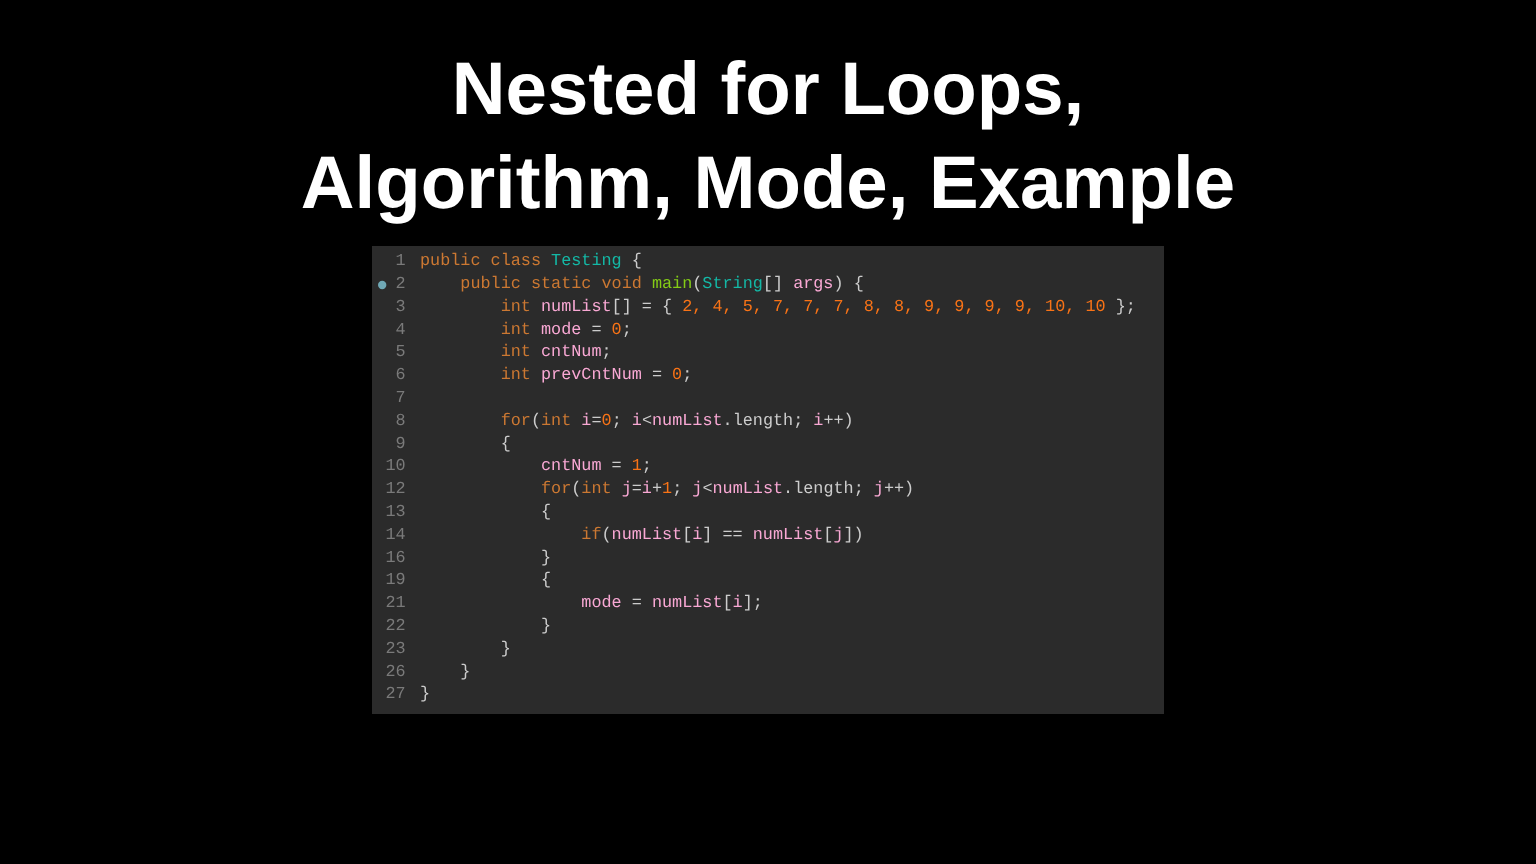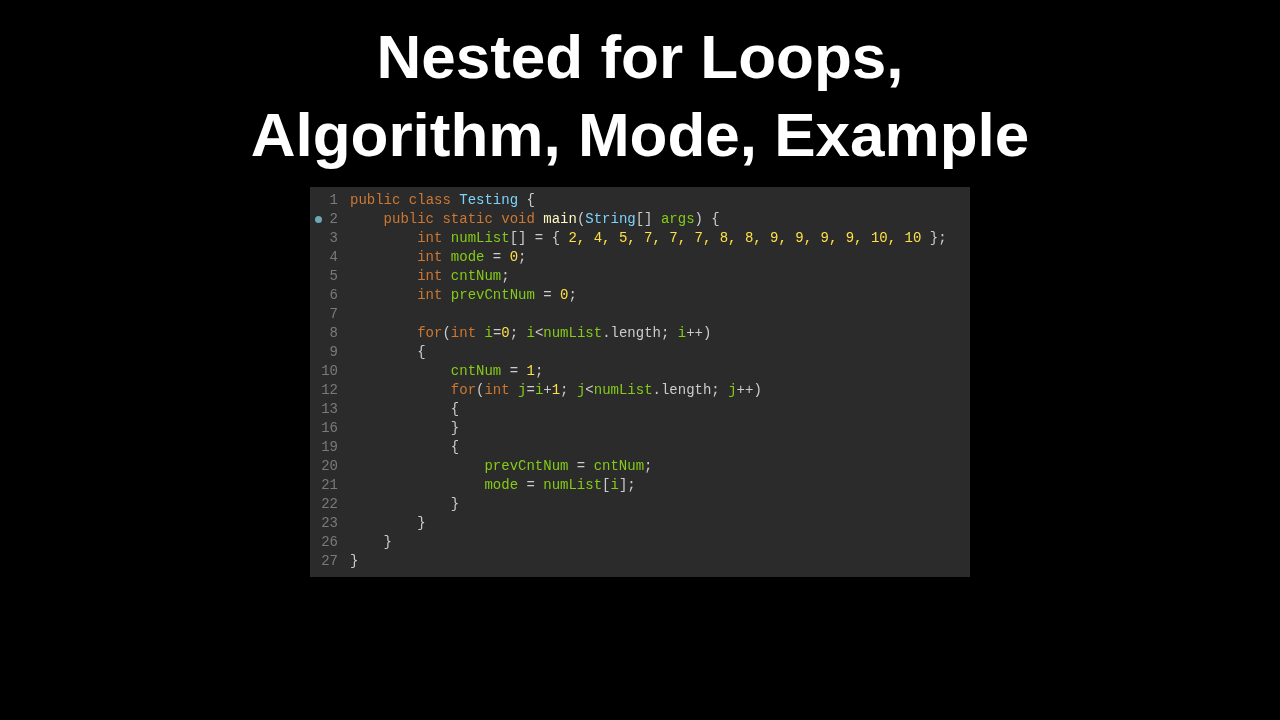--- a/index.html
+++ b/index.html
@@ -9,21 +9,21 @@
     background: #000;
     overflow: hidden;
     font-family: Arial, Helvetica, sans-serif;
   }
   .title {
     color: #fff;
     font-size: 62px;
     font-weight: bold;
     text-align: center;
     line-height: 1.25;
-    padding-top: 18px;
+    padding-top: 36px;
     padding-bottom: 14px;
     white-space: pre-line;
   }
   .editor {
     width: 660px;
     margin: 0 auto;
     background: #2b2b2b;
     font-family: "Consolas", "Menlo", "Courier New", monospace;
     font-size: 14px;
     line-height: 19px;
@@ -48,24 +48,24 @@
     right: 22px;
     top: 6px;
     width: 7px;
     height: 7px;
     border-radius: 50%;
     background: #6fa8b5;
   }
   .code { flex: 1; padding-left: 6px; }
   
   .kw   { color: #cc7832; text-align: right; }          
-  .type { color: #7dd3fc; }          
-  .fn   { color: #fef9c3; }          
-  .var  { color: #84cc16; }          
-  .num  { color: #fde047; }          
+  .type { color: #14b8a6; }          
+  .fn   { color: #84cc16; }          
+  .var  { color: #f9a8d4; }          
+  .num  { color: #f97316; }          
   .str  { color: #6a8759; }          
   .op   { color: #ccc; }             
   .field{ color: #9876aa; font-style: italic; } 
 </style>
 </head>
 <body>
 
 <div class="title">Nested for Loops,
 Algorithm, Mode, Example</div>
 
@@ -125,38 +125,38 @@
   <div class="line">
     <div class="gutter">12</div>
     <div class="code"><span class="op">            </span><span class="kw">for</span><span class="op">(</span><span class="kw">int</span><span class="op"> </span><span class="var">j</span><span class="op">=</span><span class="var">i</span><span class="op">+</span><span class="num">1</span><span class="op">; </span><span class="var">j</span><span class="op">&lt;</span><span class="var">numList</span><span class="op">.length</span><span class="op">; </span><span class="var">j</span><span class="op">++</span><span class="op">)</span></div>
   </div>
 
   <div class="line">
     <div class="gutter">13</div>
     <div class="code"><span class="op">            {</span></div>
   </div>
 
+  <div class="line">
+    <div class="gutter">14</div>
+    <div class="code"><span class="op">                </span><span class="kw">if</span><span class="op">(</span><span class="var">numList</span><span class="op">[</span><span class="var">i</span><span class="op">]</span><span class="op"> == </span><span class="var">numList</span><span class="op">[</span><span class="var">j</span><span class="op">]</span><span class="op">)</span></div>
+  </div>
 
 
   <div class="line">
     <div class="gutter">16</div>
     <div class="code"><span class="op">            </span><span class="op">}</span></div>
   </div>
 
 
 
   <div class="line">
     <div class="gutter">19</div>
     <div class="code"><span class="op">            {</span></div>
   </div>
 
-  <div class="line">
-    <div class="gutter">20</div>
-    <div class="code"><span class="op">                </span><span class="var">prevCntNum</span><span class="op"> = </span><span class="var">cntNum</span><span class="op">;</span></div>
-  </div>
 
   <div class="line">
     <div class="gutter">21</div>
     <div class="code"><span class="op">                </span><span class="var">mode</span><span class="op"> = </span><span class="var">numList</span><span class="op">[</span><span class="var">i</span><span class="op">]</span><span class="op">;</span></div>
   </div>
 
   <div class="line">
     <div class="gutter">22</div>
     <div class="code"><span class="op">            </span><span class="op">}</span></div>
   </div>

